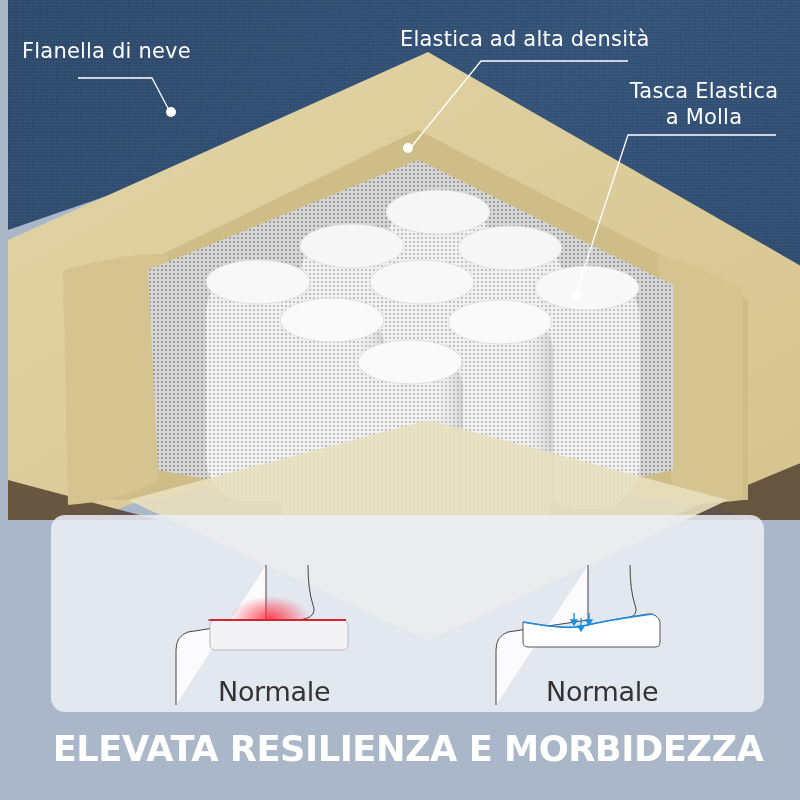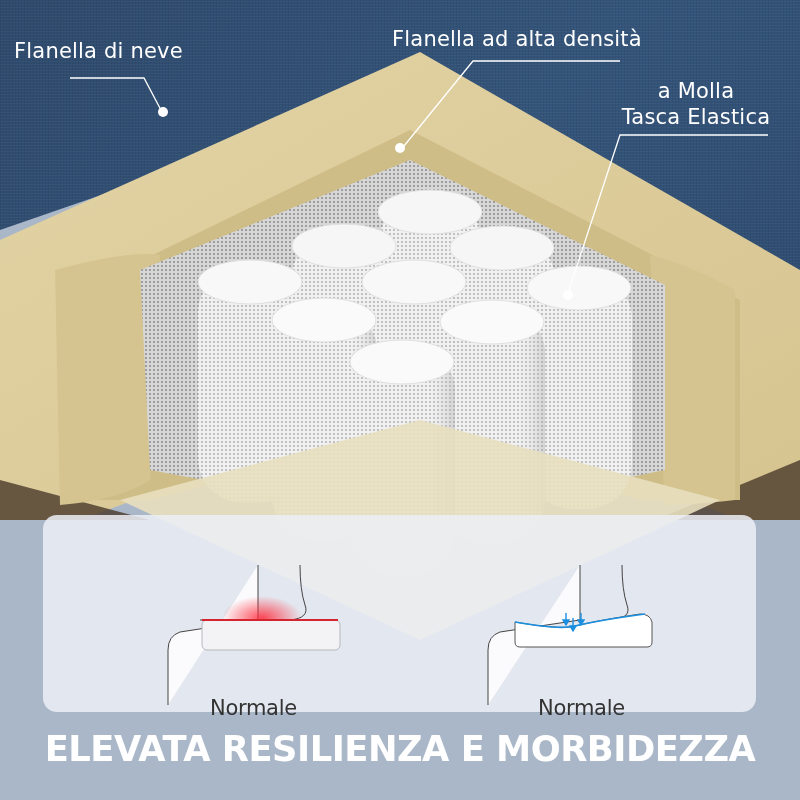--- a/index.html
+++ b/index.html
@@ -2,21 +2,21 @@
 <html><head>
   <meta charset="utf-8">
   <style>
     * { margin: 0; padding: 0; box-sizing: border-box; }
     html, body { width: 800px; height: 800px; overflow: hidden; }
     body {
       position: relative;
       background: #aab7c8;
       font-family: "DejaVu Sans", "Liberation Sans", sans-serif;
     }
-    .stage { position: absolute; left: 0; top: 0; width: 724px; height: 800px; }
+    .stage { position: absolute; left: 8px; top: 0; width: 724px; height: 800px; }
 
     
     .fabric {
       position: absolute; left: 0; top: 0; width: 800px; height: 800px;
       background:
         repeating-linear-gradient(0deg, rgba(255,255,255,0.035) 0 1px, transparent 1px 3px),
         repeating-linear-gradient(90deg, rgba(0,0,0,0.06) 0 1px, transparent 1px 3px),
         linear-gradient(135deg, #2e4a6c 0%, #34547a 40%, #2b4668 100%);
       clip-path: polygon(0 0, 800px 0, 800px 300px, 420px 85px, 0 230px);
     }
@@ -33,22 +33,22 @@
     .callout.foam { left: 392px; top: 26px; }
     .callout.pocket { left: 606px; top: 78px; text-align: center; width: 180px; }
 
     
     .panel {
       position: absolute; left: 43px; top: 515px; width: 713px; height: 197px;
       background: rgba(236, 239, 246, 0.86);
       border-radius: 14px;
     }
     .cmp-label {
-      position: absolute; font-size: 21px; color: #333;
-      font-family: "DejaVu Sans", sans-serif; letter-spacing: -0.3px; margin-top: 20px;
+      position: absolute; font-size: 27px; color: #333;
+      font-family: "DejaVu Sans", sans-serif; letter-spacing: -0.3px;
     }
     .cmp-label.normal { left: 210px; top: 676px; }
     .cmp-label.ours { left: 538px; top: 676px; }
 
     
     .headline {
       position: absolute; left: 0; top: 728px; width: 800px; text-align: center;
       color: #ffffff; font-weight: bold; font-size: 36px; letter-spacing: -0.5px;
       font-family: "DejaVu Sans", sans-serif; transform: scaleX(0.98);
     }
@@ -136,24 +136,24 @@
       <polyline points="768,135 620,135 568,293"></polyline>
     </g>
     <g fill="#ffffff">
       <circle cx="163" cy="112" r="5"></circle>
       <circle cx="400" cy="148" r="5"></circle>
       <circle cx="568" cy="295" r="5"></circle>
     </g>
   </svg>
 
   <div class="callout flannel">Flanella di neve</div>
-  <div class="callout foam">Flanella ad alta densità</div>
+  <div class="callout foam">Elastica ad alta densità</div>
   <div class="callout pocket">
+    <div>Tasca Elastica</div>
     <div>a Molla</div>
-    <div>Tasca Elastica</div>
   </div>
 
   <div class="panel"></div>
 
   <svg class="art" viewBox="0 0 800 800">
 
     <g>
       <path d="M258 565 L258 620 L180 632 Q168 636 168 650 L168 705" stroke="#444" stroke-width="1" fill="#fbfbfd"></path>
       <path d="M300 565 Q300 590 305 605 Q310 618 290 620 L200 620" stroke="#444" stroke-width="1" fill="none"></path>
       <ellipse cx="262" cy="618" rx="40" ry="22" fill="url(#redGlow)"></ellipse>

